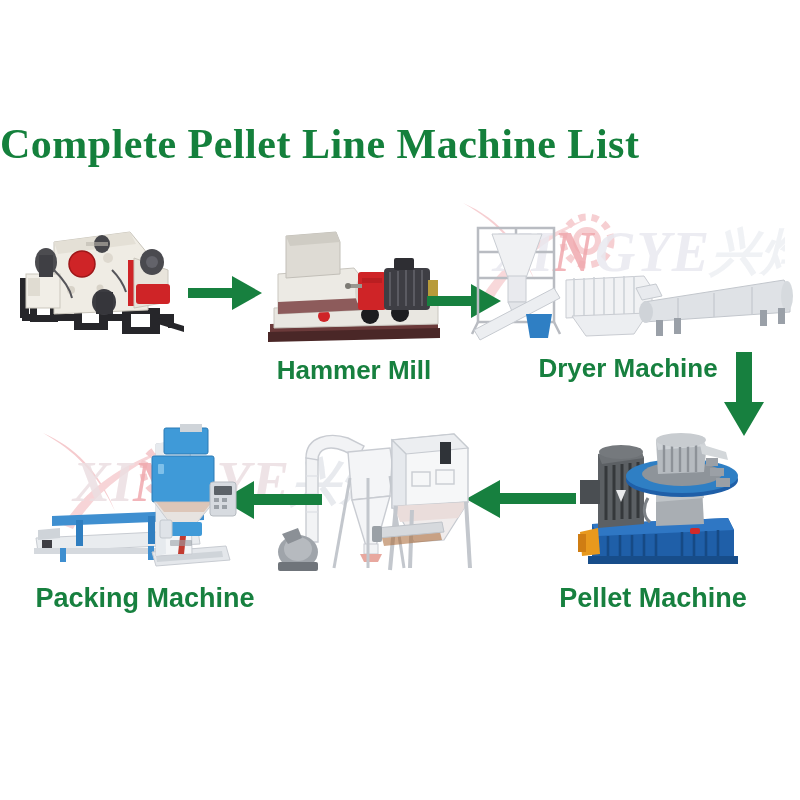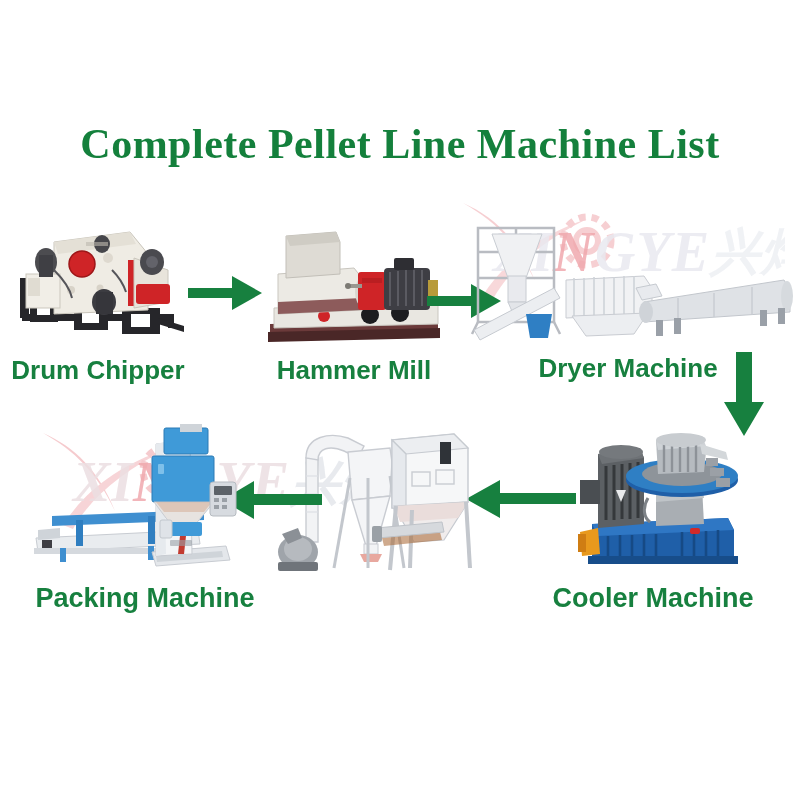--- a/index.html
+++ b/index.html
@@ -8,21 +8,21 @@
     background:#ffffff;
     font-family:"Liberation Sans", sans-serif;
     overflow:hidden;
     position:relative;
   }
   #stage{position:relative;width:800px;height:800px;}
 
   
   .title{
     position:absolute;left:0;top:120px;width:800px;
-    text-align:center;
+    text-align:left;
     font-family:"Liberation Serif", serif;
     font-weight:bold;
     font-size:42px;
     letter-spacing:.5px;
     color:#14803c;
     white-space:nowrap;
   }
 
   
   .label{
@@ -249,21 +249,20 @@
       <path d="M168 70 L188 66 L194 78 L174 82 Z" fill="#e8eaee" stroke="#c6cad0"></path>
     </svg>
   </div>
 
   <div class="arrow" style="left:722px;top:352px;">
     <svg width="44" height="86" viewBox="0 0 44 86">
       <path d="M14 0 L30 0 L30 50 L42 50 L22 84 L2 50 L14 50 Z" fill="#17803f"></path>
     </svg>
   </div>
 
-  <div class="label" style="left:0px;  top:355px; width:196px;">Drum Chipper</div>
   <div class="label" style="left:258px;top:355px; width:192px;">Hammer Mill</div>
   <div class="label" style="left:520px;top:353px; width:216px;">Dryer Machine</div>
 
   <div class="machine" style="left:578px;top:418px;">
     <svg width="176" height="152" viewBox="0 0 176 152">
 
       <path d="M14 106 L150 100 L156 112 L156 140 L14 144 Z" fill="#1f5fa8"></path>
       <path d="M14 106 L150 100 L156 112 L20 118 Z" fill="#2f77c4"></path>
       <g stroke="#164a85" stroke-width="2.6">
         <line x1="30" y1="118" x2="30" y2="142"></line>
@@ -433,15 +432,15 @@
         <rect x="192" y="78" width="5" height="4"></rect>
         <rect x="184" y="85" width="5" height="4"></rect>
         <rect x="192" y="85" width="5" height="4"></rect>
       </g>
 
       <rect x="140" y="120" width="22" height="6" rx="1" fill="#9aa0a6" opacity=".6"></rect>
     </svg>
   </div>
 
   <div class="label sm" style="left:28px; top:583px; width:234px;">Packing Machine</div>
-  <div class="label sm" style="left:548px;top:583px; width:210px;">Cooler Machine</div>
+  <div class="label sm" style="left:548px;top:583px; width:210px;">Pellet Machine</div>
 
 </div>
 
 </body></html>

